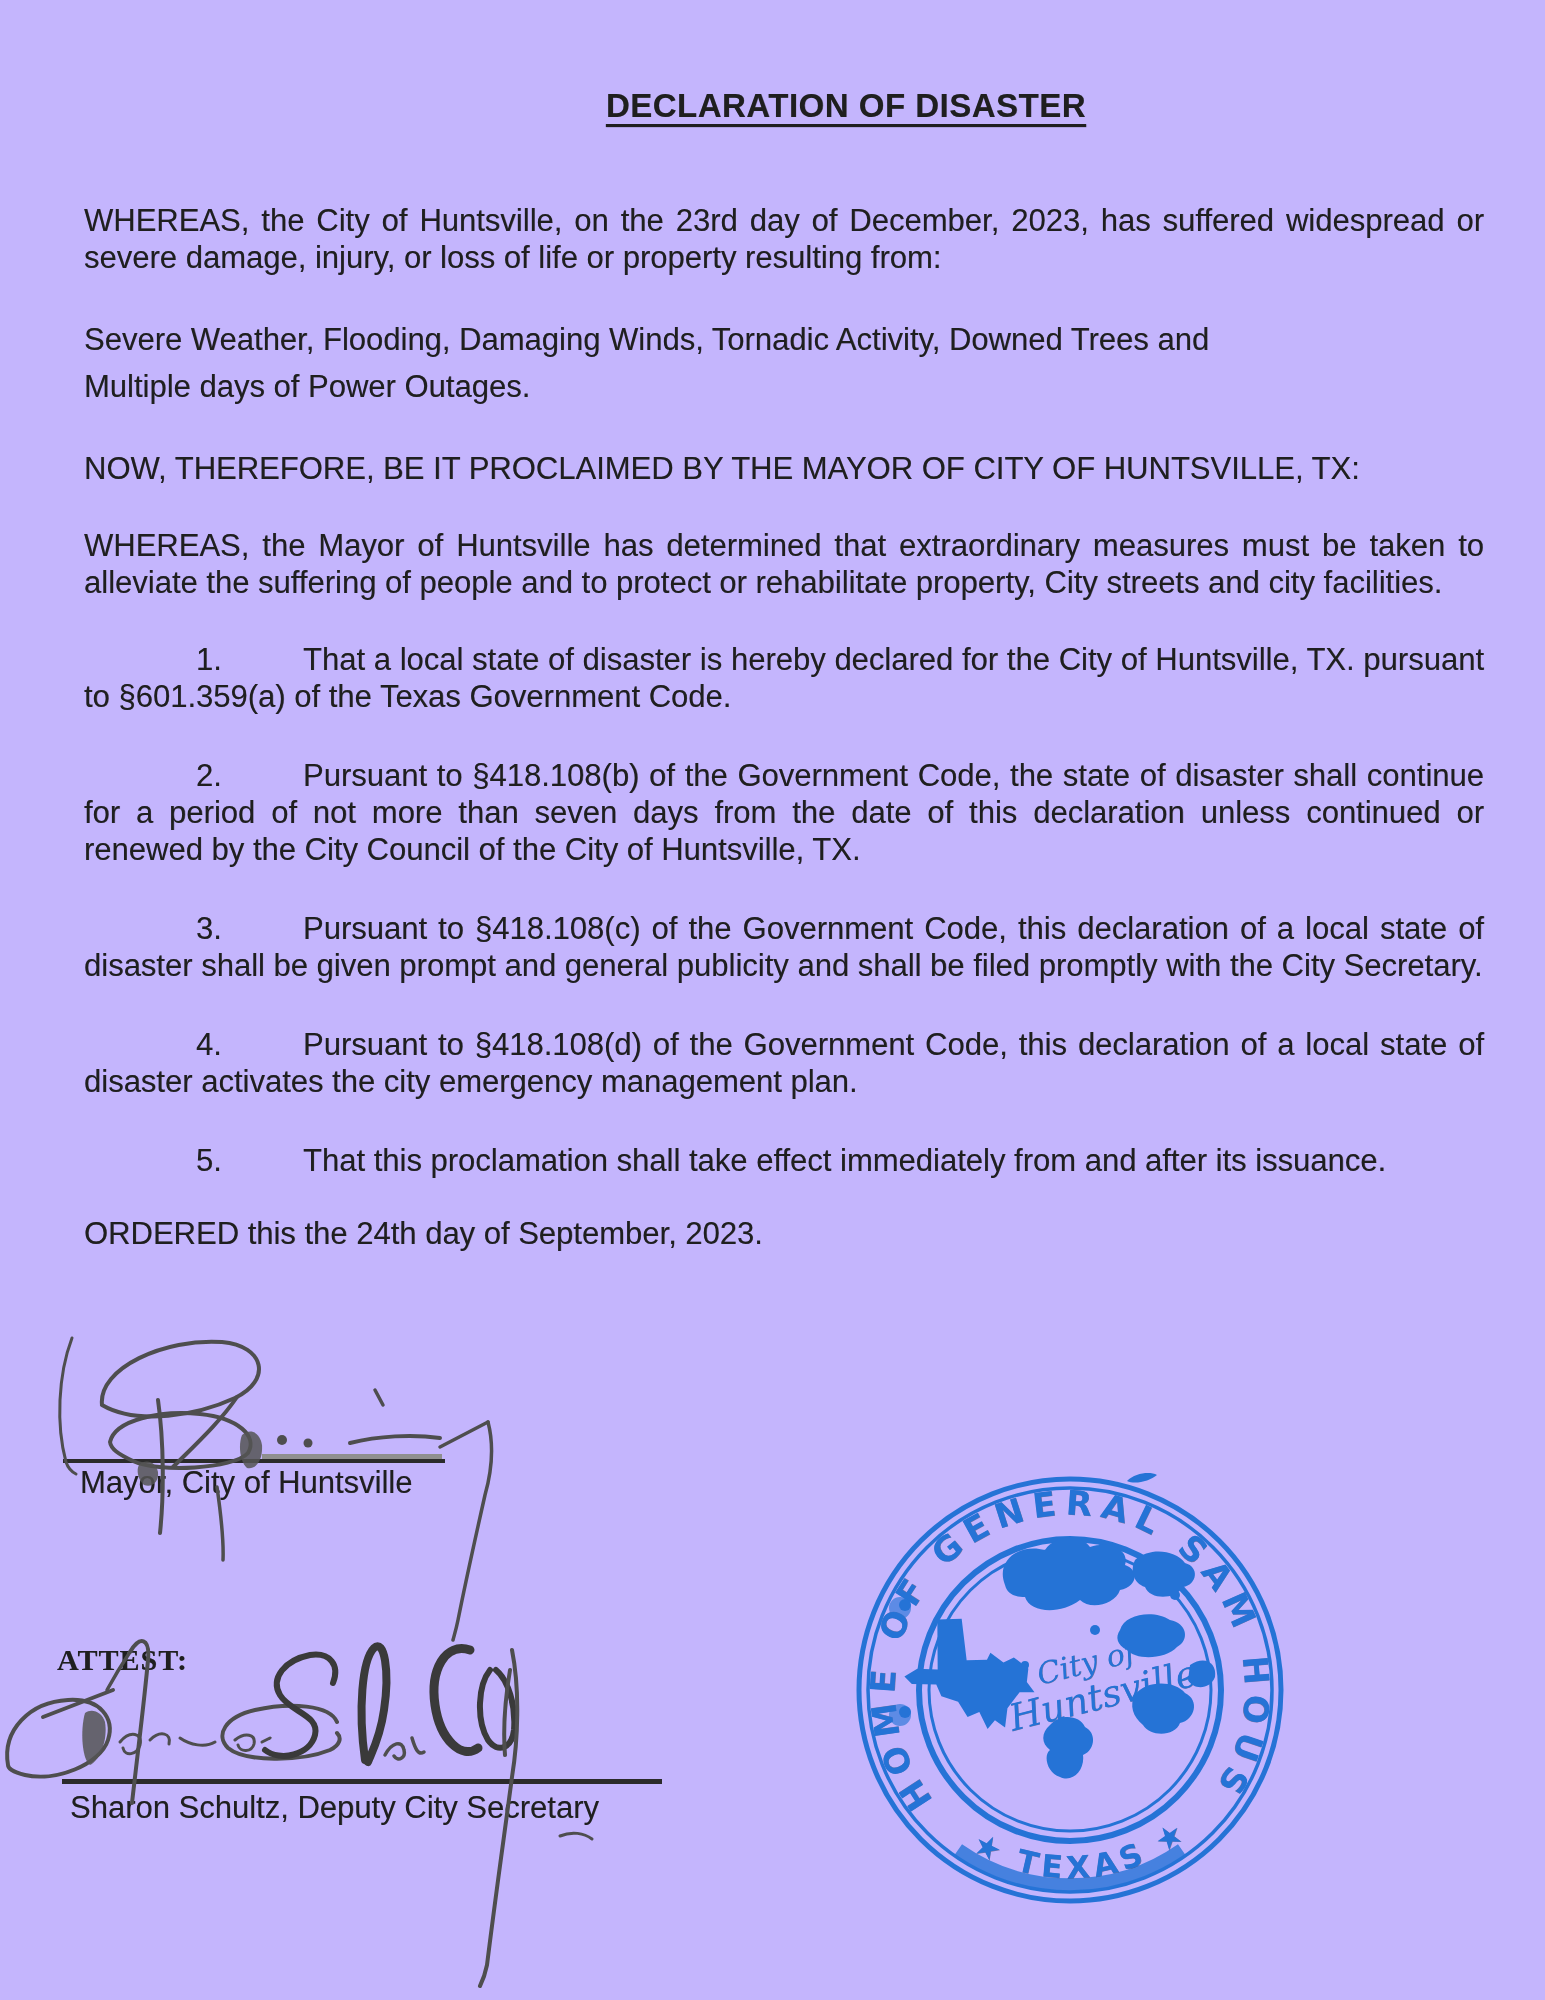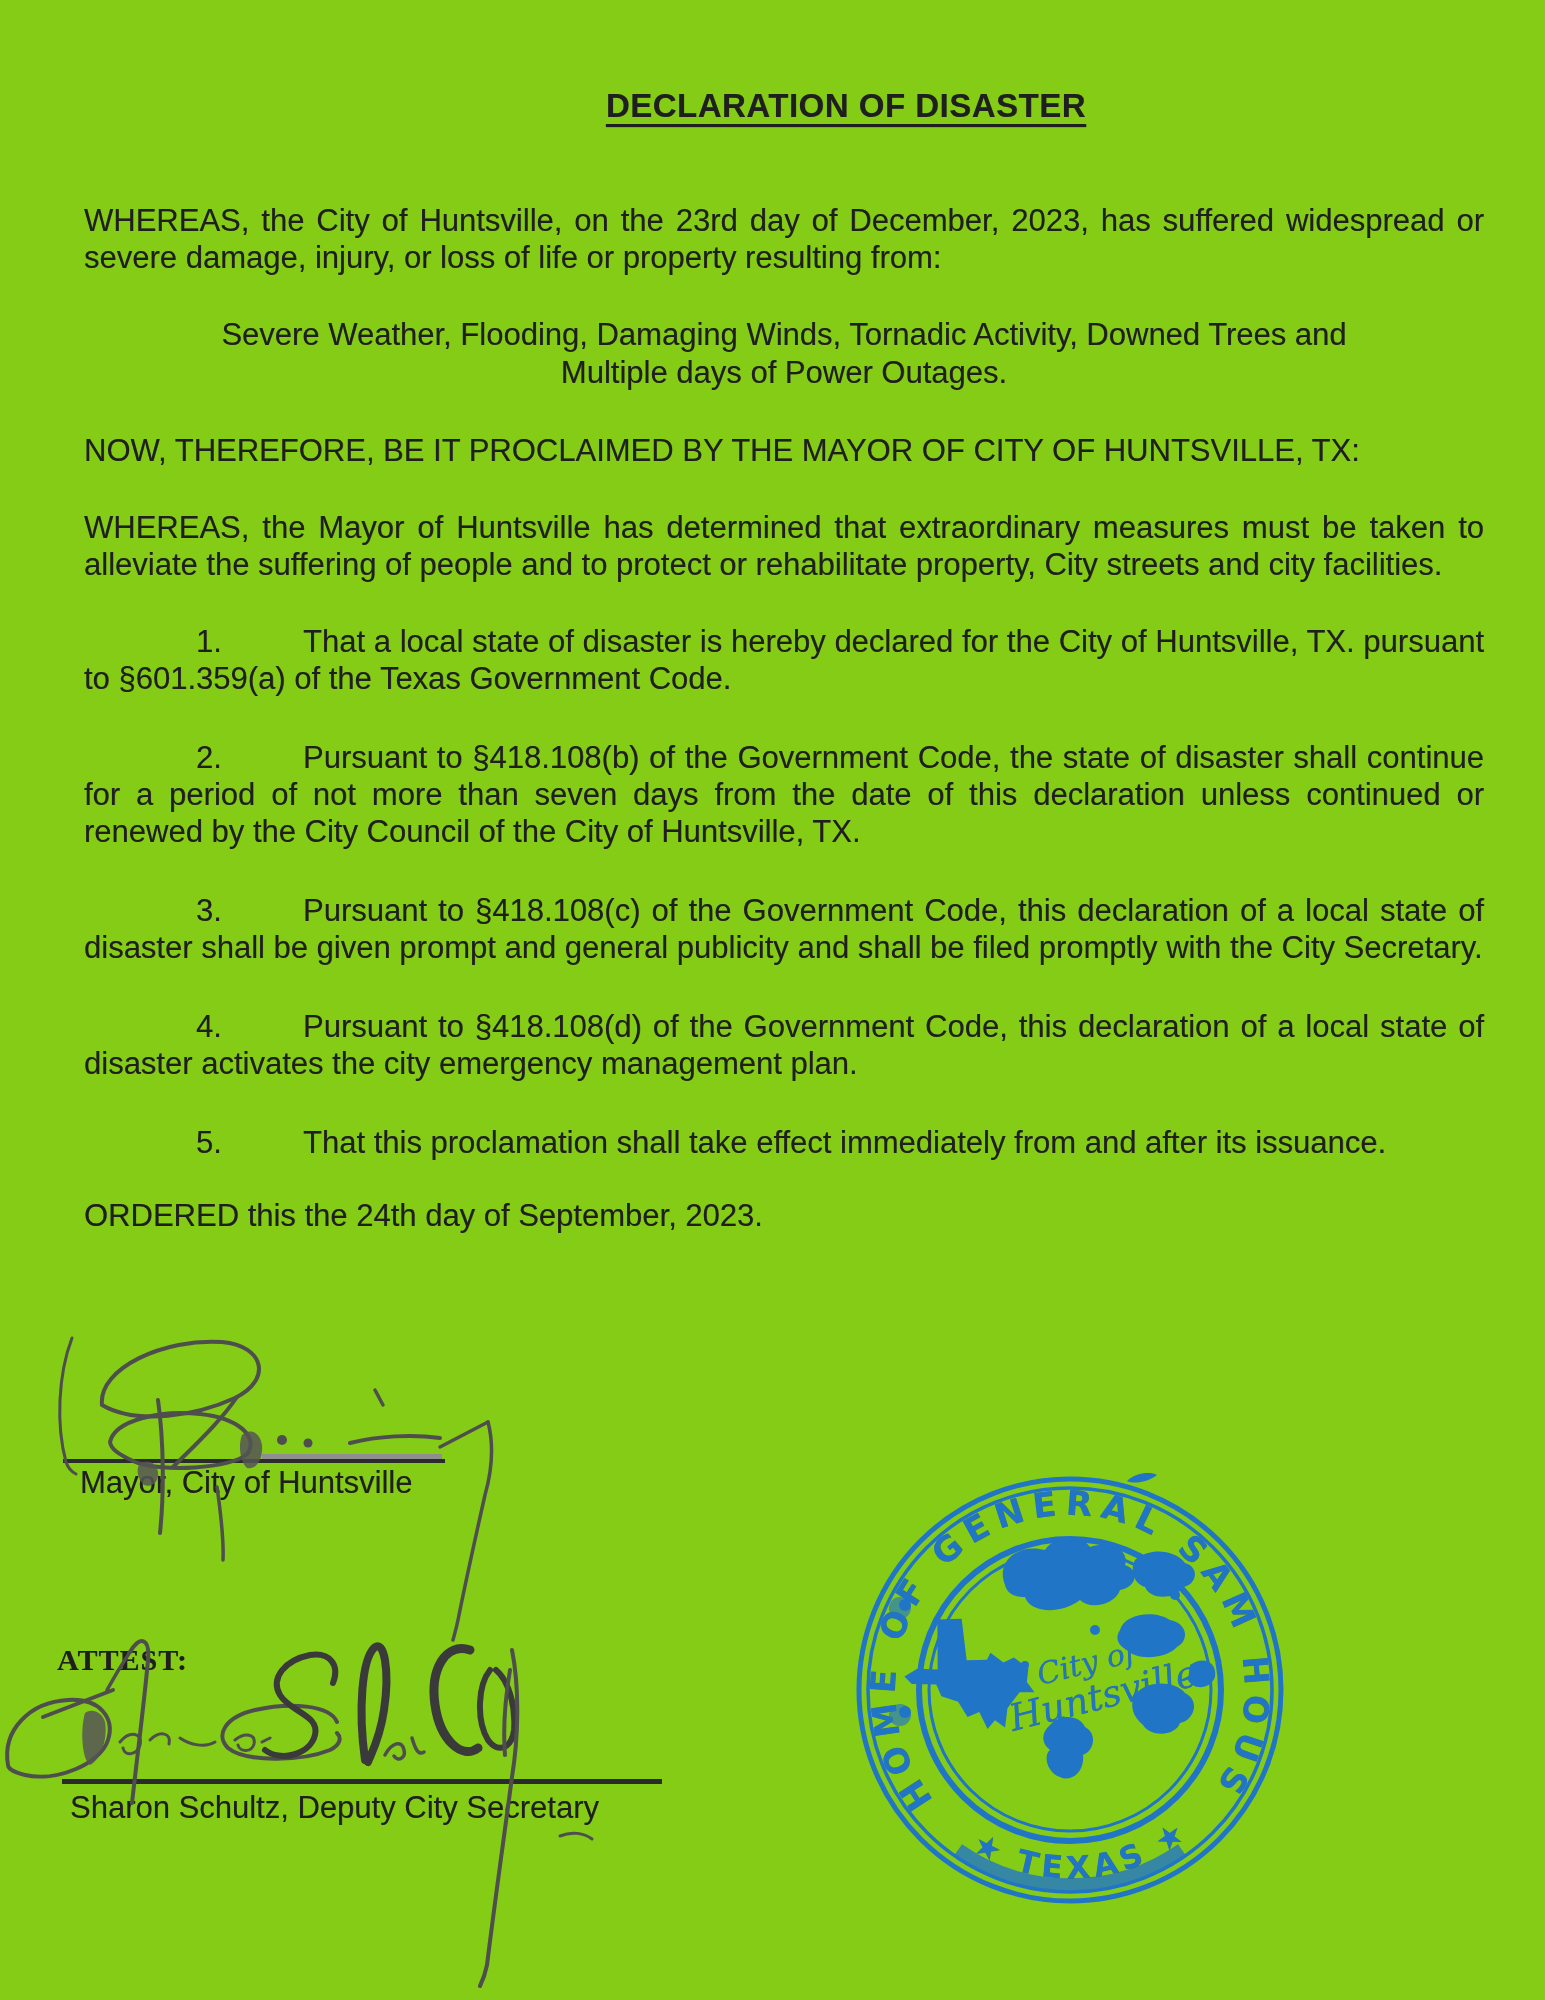--- a/index.html
+++ b/index.html
@@ -1,29 +1,29 @@
 <!DOCTYPE html>
 <html style="--seal: #1a6fd4;"><head>
 <meta charset="utf-8">
 <style>
   html,body { margin:0; padding:0; background:#ffffff; }
   .page {
-    position:relative; width:1545px; height:2000px; background:#84cc16;
+    position:relative; width:1545px; height:2000px; background:#c4b5fd;
     font-family:"Liberation Sans", sans-serif; color:#1f1f1f; overflow:hidden;
     text-shadow:0.3px 0.3px 0 rgba(25,25,25,0.45);
   }
   .content { padding:86px 61px 0 84px; }
   h1.title {
     font-size:33px; line-height:40px; font-weight:700; letter-spacing:0.5px;
     text-align:center; margin:0 0 76px 0; transform:translateX(62px);
   }
   h1.title span { text-decoration:underline; text-decoration-thickness:3px; text-underline-offset:7px; }
   p.body { font-size:31px; line-height:37px; margin:0 0 40px 0; }
   .j { text-align:justify; }
-  p.centered { font-size:31px; line-height:38px; text-align:center; white-space:pre-line; margin:0 0 40px 0; }
+  p.centered { font-size:31px; line-height:47px; white-space:pre-line; margin:0 0 40px 0; }
   p.item { font-size:31px; line-height:37px; text-align:justify; text-indent:112px; margin:0 0 42px 0; }
   p.item .num { display:inline-block; width:107px; text-indent:0; }
   p.item.last { margin-bottom:36px; }
   p.ordered { margin-bottom:0; }
   .sig-line { position:absolute; background:#2b2b2b; }
   .sig-line-gray { position:absolute; background:#8f8f8f; }
   .sig-label { position:absolute; font-size:31px; line-height:34px; white-space:nowrap; }
   .attest-label { position:absolute; font-family:"Liberation Serif", serif; font-weight:700; font-size:30px; letter-spacing:1px; }
 
   svg.sig { position:absolute; overflow:visible; }

